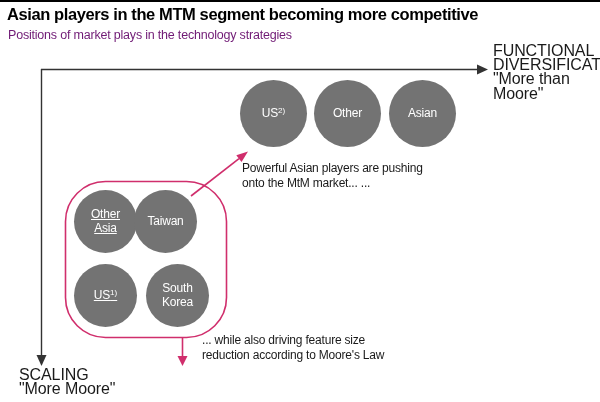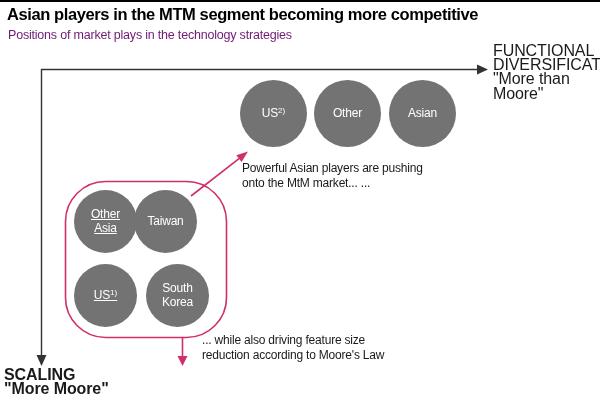--- a/index.html
+++ b/index.html
@@ -15,21 +15,21 @@
   .subtitle{
     position:absolute;left:8px;top:28px;width:560px;
     font-size:12.5px;color:#701a75;
   }
   .layer{position:absolute;left:0;top:0;width:600px;height:402px;}
   .axis-label{
     position:absolute;font-size:16px;line-height:14.2px;color:#1a1a1a;
     white-space:pre-line;letter-spacing:-0.1px;
   }
   .axis-label.fn{left:493px;top:44px;width:106px;}
-  .axis-label.sc{left:4px;top:368px;width:120px;font-weight:bold;}
+  .axis-label.sc{left:19px;top:368px;width:120px;}
   .bubble{
     position:absolute;border-radius:50%;background:#737373;color:#fff;
     display:flex;align-items:center;justify-content:center;text-align:center;
     font-size:12px;line-height:13.5px;white-space:pre-line;
   }
   .bubble.big{width:67px;height:67px;}
   .bubble.small{width:63px;height:63px;}
   .bubble sup{font-size:8px;line-height:0;vertical-align:4px;letter-spacing:0;}
   .note{
     position:absolute;font-size:12px;line-height:15px;color:#1a1a1a;

